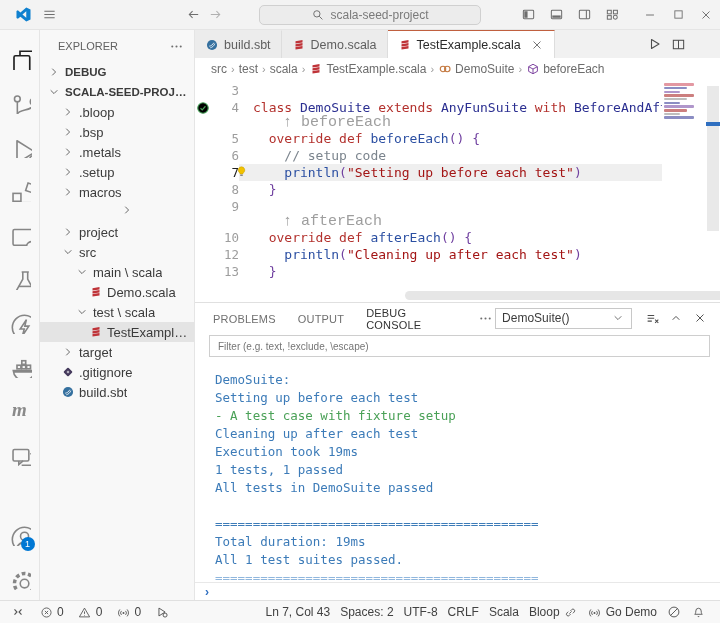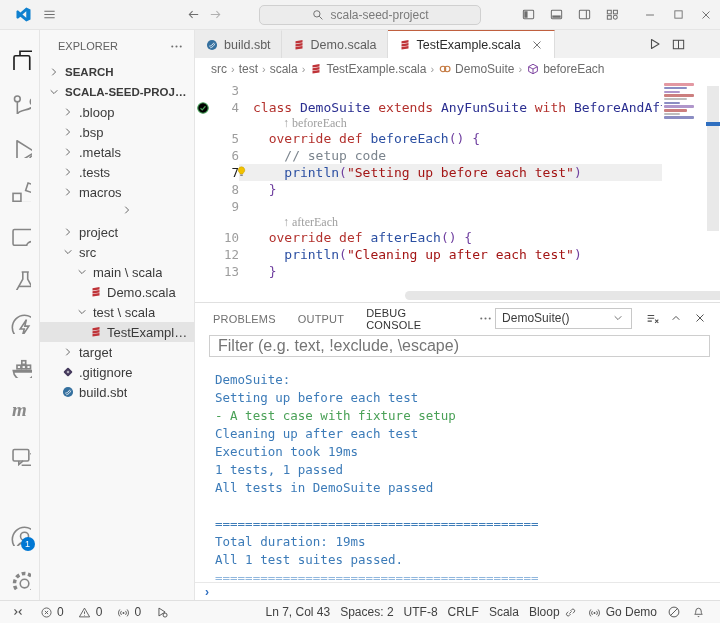--- a/index.html
+++ b/index.html
@@ -72,21 +72,21 @@
     font-family:"DejaVu Sans Mono","Liberation Mono",monospace; font-size:13px; }
   .codewrap { position:absolute; inset:0 58px 0 0; overflow:hidden; padding-top:2px; }
   .code-line { display:flex; height:17px; line-height:17px; white-space:pre; }
   .code-line.inlay { height:14px; line-height:14px; }
   .gutter { width:44px; flex:0 0 44px; display:flex; }
   .glyph { width:16px; flex:0 0 16px; display:flex; align-items:center; justify-content:center; }
   .lnum { flex:1; text-align:right; color:#9d9d9d; font-size:12.5px; padding-right:0; }
   .code-line.hl .lnum { color:#1f1f1f; }
   .content { flex:1; display:flex; padding-left:14px; position:relative; }
   .code-line.hl .content { background:#efefef; }
-  .inlay-text { color:#9e9e9e; font-size:12px; font-family:Liberation Serif, serif; padding-left:30px; }
+  .inlay-text { color:#9e9e9e; font-size:15px; font-family:Liberation Mono, monospace; padding-left:30px; }
   .tk-kw{color:#b3312d} .tk-ty{color:#2b2f91} .tk-fn{color:#2b4fa2}
   .tk-br{color:#7040a0} .tk-cm{color:#7b848d} .tk-st{color:#a31515} .tk-pl{color:#333}
 
   .minimap { position:absolute; top:2px; right:16px; width:42px; height:150px; }
   .mm-line { height:2.4px; margin:1.3px 2px; border-radius:1px; }
   .vscroll { position:absolute; top:0; right:0; width:14px; height:100%; }
   .vslider { position:absolute; top:6px; right:1px; width:12px; height:145px; background:rgba(100,100,100,.14); }
   .vcursor { position:absolute; top:42px; right:0; width:14px; height:4px; background:#2f6fc0; }
   .hscroll { position:absolute; left:210px; bottom:2px; width:420px; height:9px;
     background:rgba(100,100,100,.16); border-radius:5px; }
@@ -98,21 +98,21 @@
     padding:8px 0 6px; border-bottom:1.5px solid transparent; }
   .ptab.active { color:#333; border-bottom:1.5px solid #cf8468; }
   .panel-header .dots { width:20px; height:20px; cursor:pointer; }
   .psel { margin-left:auto; width:142px; height:21px; border:1px solid #c8c8c8; background:#fff;
     display:flex; align-items:center; font-size:12px; color:#3b3b3b; padding:0 6px; cursor:pointer; }
   .psel .ic { margin-left:auto; width:14px; height:14px; }
   .pactions { display:flex; align-items:center; margin-left:8px; }
   .pactions .ic { width:24px; height:22px; cursor:pointer; color:#4d4d4d; }
   .pfilter { margin:2px 10px 4px 14px; height:22px; border:1px solid #cecece; background:#fff;
     display:flex; align-items:center; }
-  .pfilter input { border:0; outline:0; width:100%; font-size:16px; color:#333; padding:0 8px;
+  .pfilter input { border:0; outline:0; width:100%; font-size:10px; color:#333; padding:0 8px;
     font-family:"Liberation Sans",sans-serif; background:transparent; }
   .console { flex:1; overflow:hidden; padding:10px 0 0 20px;
     font-family:"DejaVu Sans Mono","Liberation Mono",monospace; font-size:12.5px; }
   .con-line { height:18px; line-height:18px; white-space:pre; }
   .c-blue{color:#3c7bb8} .c-green{color:#4aa157} .c-lblue{color:#8fb6dd}
   .prompt { flex:0 0 18px; border-top:1px solid #e8e8e8; display:flex; align-items:center;
     padding-left:10px; color:#2f6fc0; font-weight:bold; font-size:12px; }
 
   
   .statusbar { height:23px; flex:0 0 23px; background:#f8f8f8; border-top:1px solid #e0e0e0;
@@ -301,21 +301,21 @@
             </svg>
           </span>
       </div>
       <div id="tree">
           <div class="tree-row bold" style="padding-left: 6px;">
             <span class="ic">
               <svg width="14" height="14" viewBox="0 0 16 16">
                 <path d="M6 4.2 9.8 8 6 11.8"></path>
               </svg>
             </span>
-            <span class="tree-label">SEARCH</span>
+            <span class="tree-label">DEBUG</span>
           </div>
           <div class="tree-row bold" style="padding-left: 6px;">
             <span class="ic">
               <svg width="14" height="14" viewBox="0 0 16 16">
                 <path d="M4.2 6 8 9.8 11.8 6"></path>
               </svg>
             </span>
             <span class="tree-label">SCALA-SEED-PROJECT</span>
           </div>
           <div class="tree-row" style="padding-left: 20px;">
@@ -341,21 +341,21 @@
               </svg>
             </span>
             <span class="tree-label">.metals</span>
           </div>
           <div class="tree-row" style="padding-left: 20px;">
             <span class="ic">
               <svg width="14" height="14" viewBox="0 0 16 16">
                 <path d="M6 4.2 9.8 8 6 11.8"></path>
               </svg>
             </span>
-            <span class="tree-label">.tests</span>
+            <span class="tree-label">.setup</span>
           </div>
           <div class="tree-row" style="padding-left: 20px;">
             <span class="ic">
               <svg width="14" height="14" viewBox="0 0 16 16">
                 <path d="M6 4.2 9.8 8 6 11.8"></path>
               </svg>
             </span>
             <span class="tree-label">macros</span>
           </div>
           <div class="tree-row" style="padding-left: 20px; flex-direction: column;">

